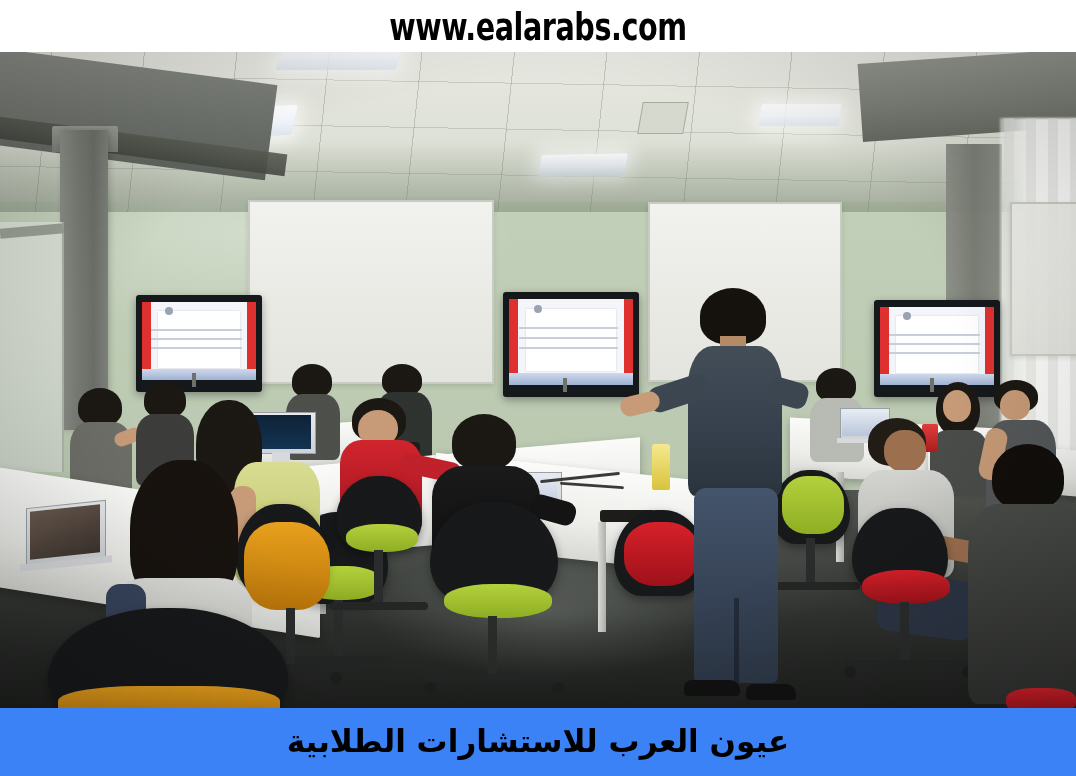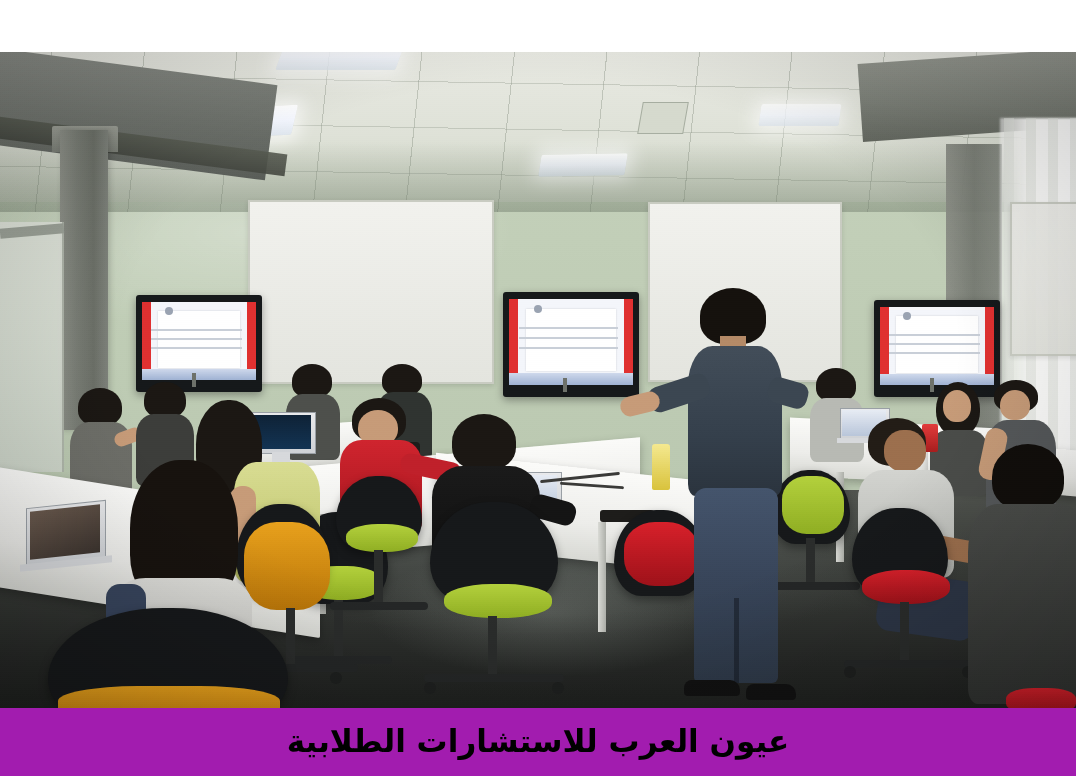--- a/index.html
+++ b/index.html
@@ -29,21 +29,21 @@
     transform-origin:center center;
     white-space:nowrap;
     line-height:1;
     margin-top:2px;
   }
 
   
   .site-footer{
     position:absolute;left:0;top:708px;width:1076px;height:68px;
     display:flex;align-items:center;justify-content:center;
-    background:#a21caf;
+    background:#3b82f6;
   }
   .footer-caption{
     direction:rtl;
     font-family:"DejaVu Sans","Liberation Sans",sans-serif;
     font-weight:700;
     font-size:31px;
     color:#000000;
     white-space:nowrap;
     line-height:1.2;
   }
@@ -265,20 +265,23 @@
   .grain{
     position:absolute;left:0;top:0;width:1076px;height:656px;pointer-events:none;opacity:.10;
     background-image:repeating-linear-gradient(0deg, rgba(255,255,255,.06) 0 1px, rgba(0,0,0,.06) 1px 2px);
   }
 </style>
 </head>
 <body>
 
 <div class="page">
 
+  <div class="site-header">
+    <div class="site-url">www.ealarabs.com</div>
+  </div>
 
   <div class="photo">
 
     <div class="wall"></div>
     <div class="ceiling">
       <div class="ceiling-grid"></div>
       <div class="light l4"></div>
       <div class="light l1"></div>
       <div class="light l2"></div>
       <div class="light l3"></div>

